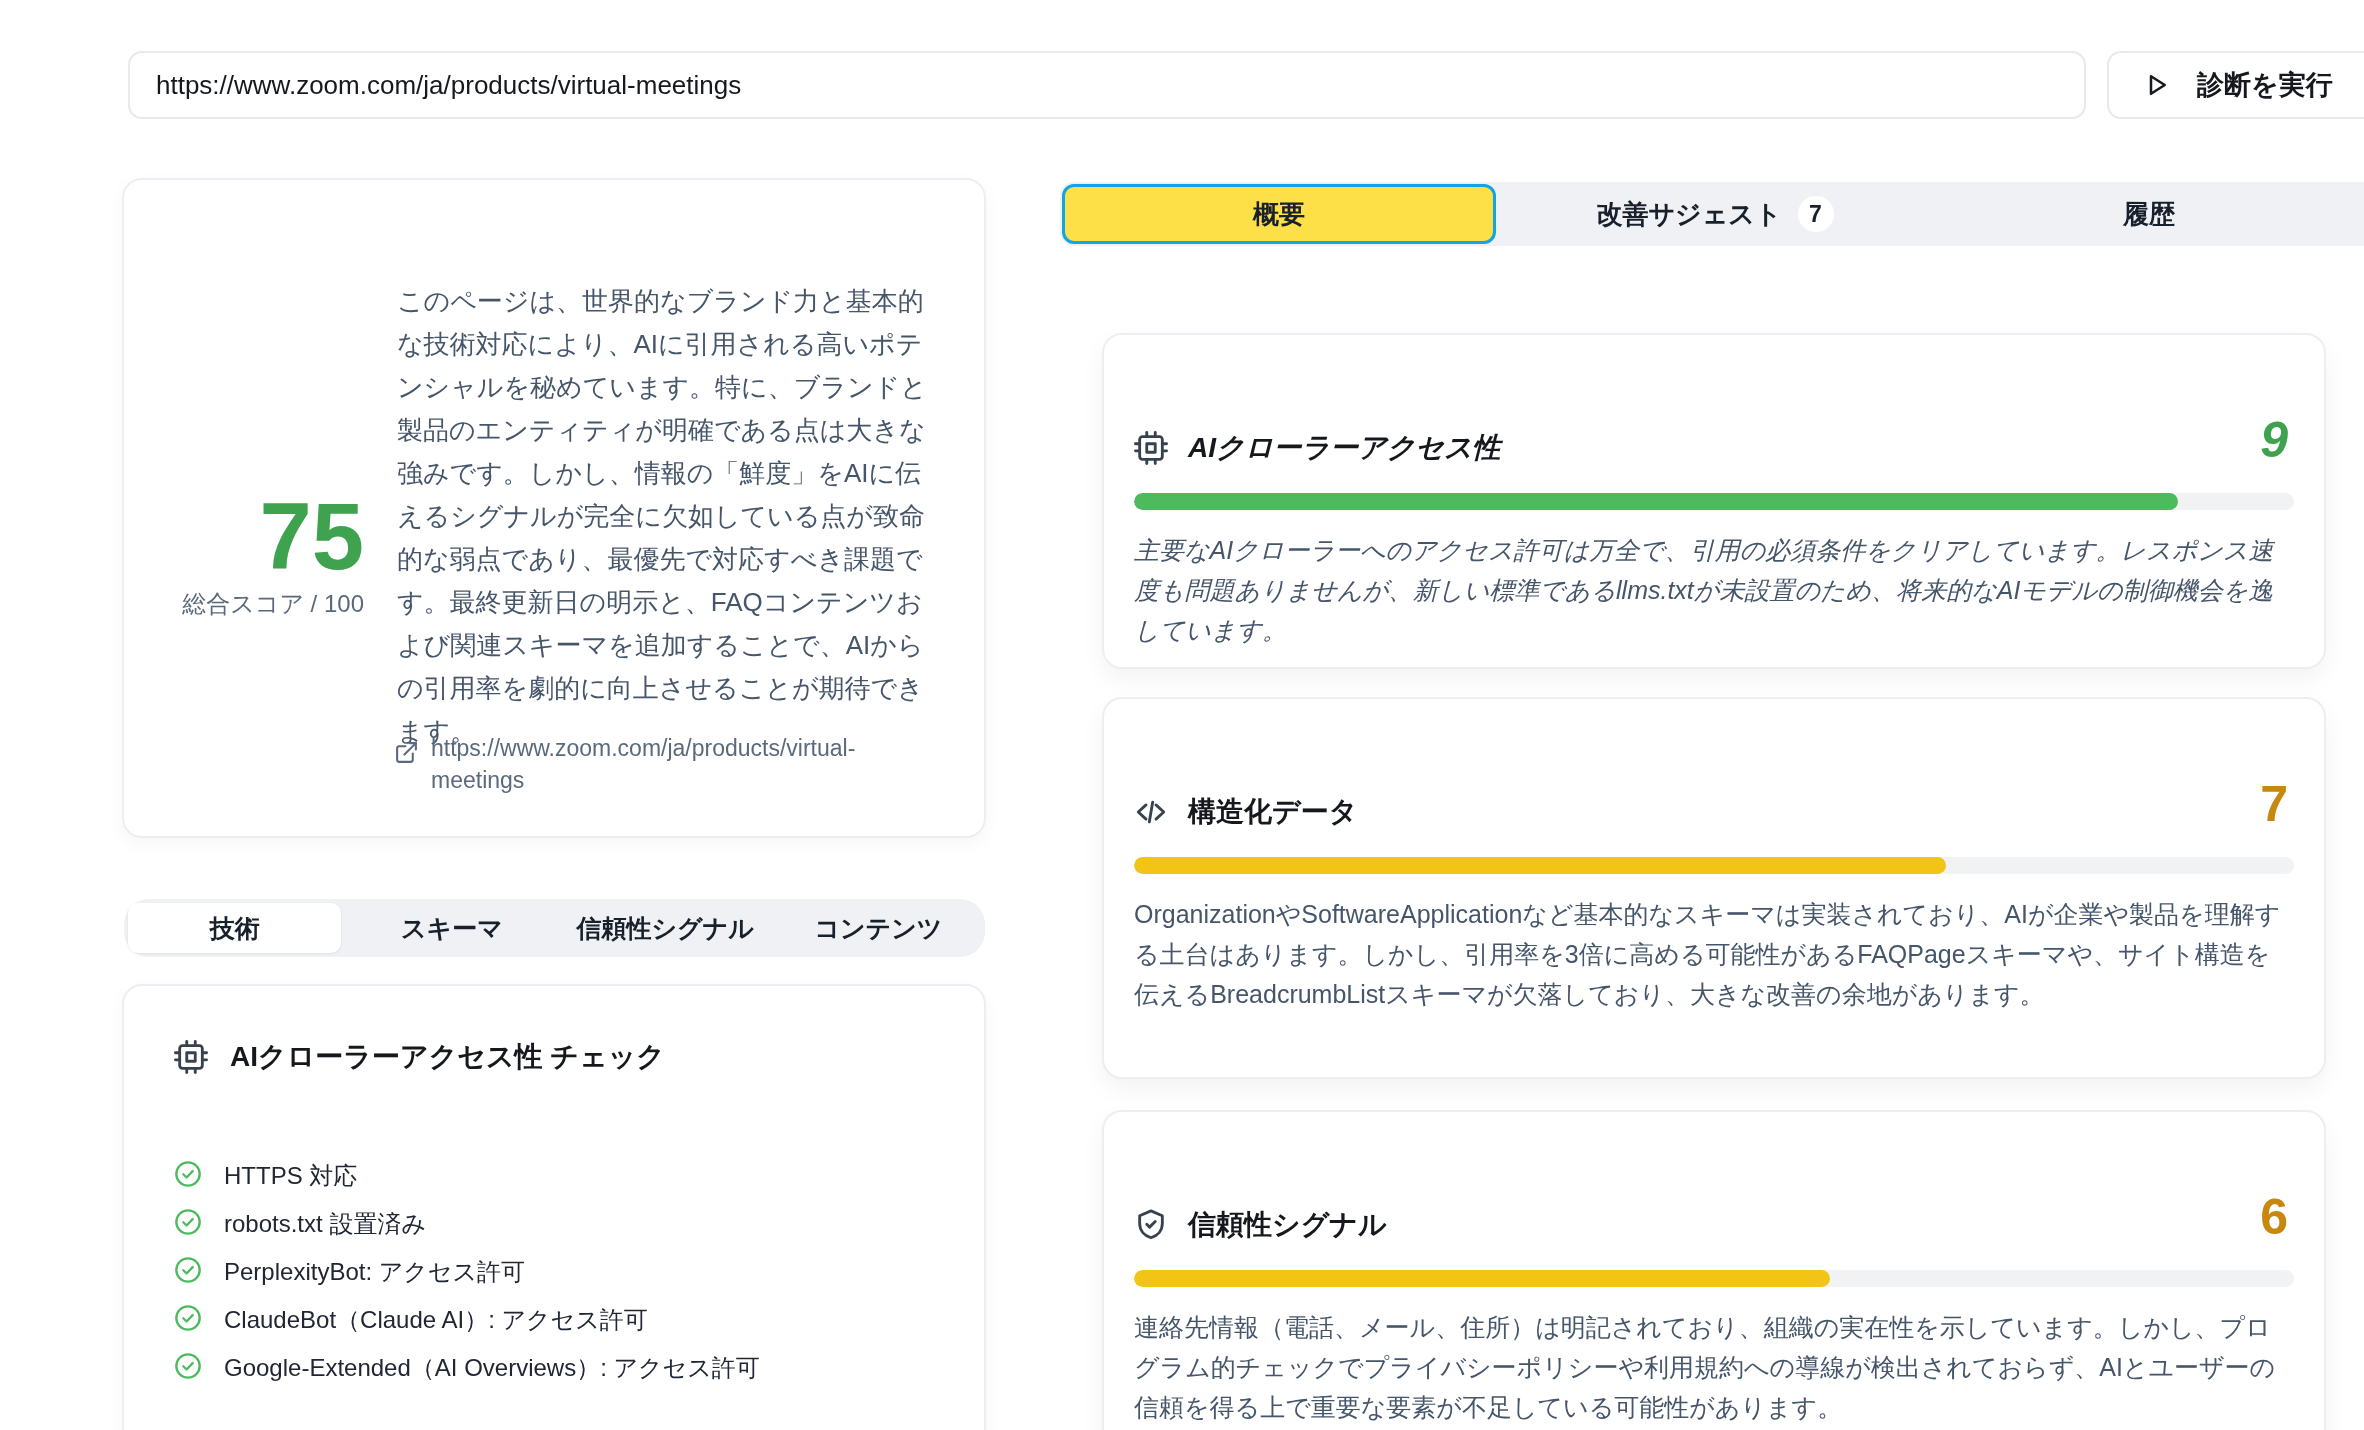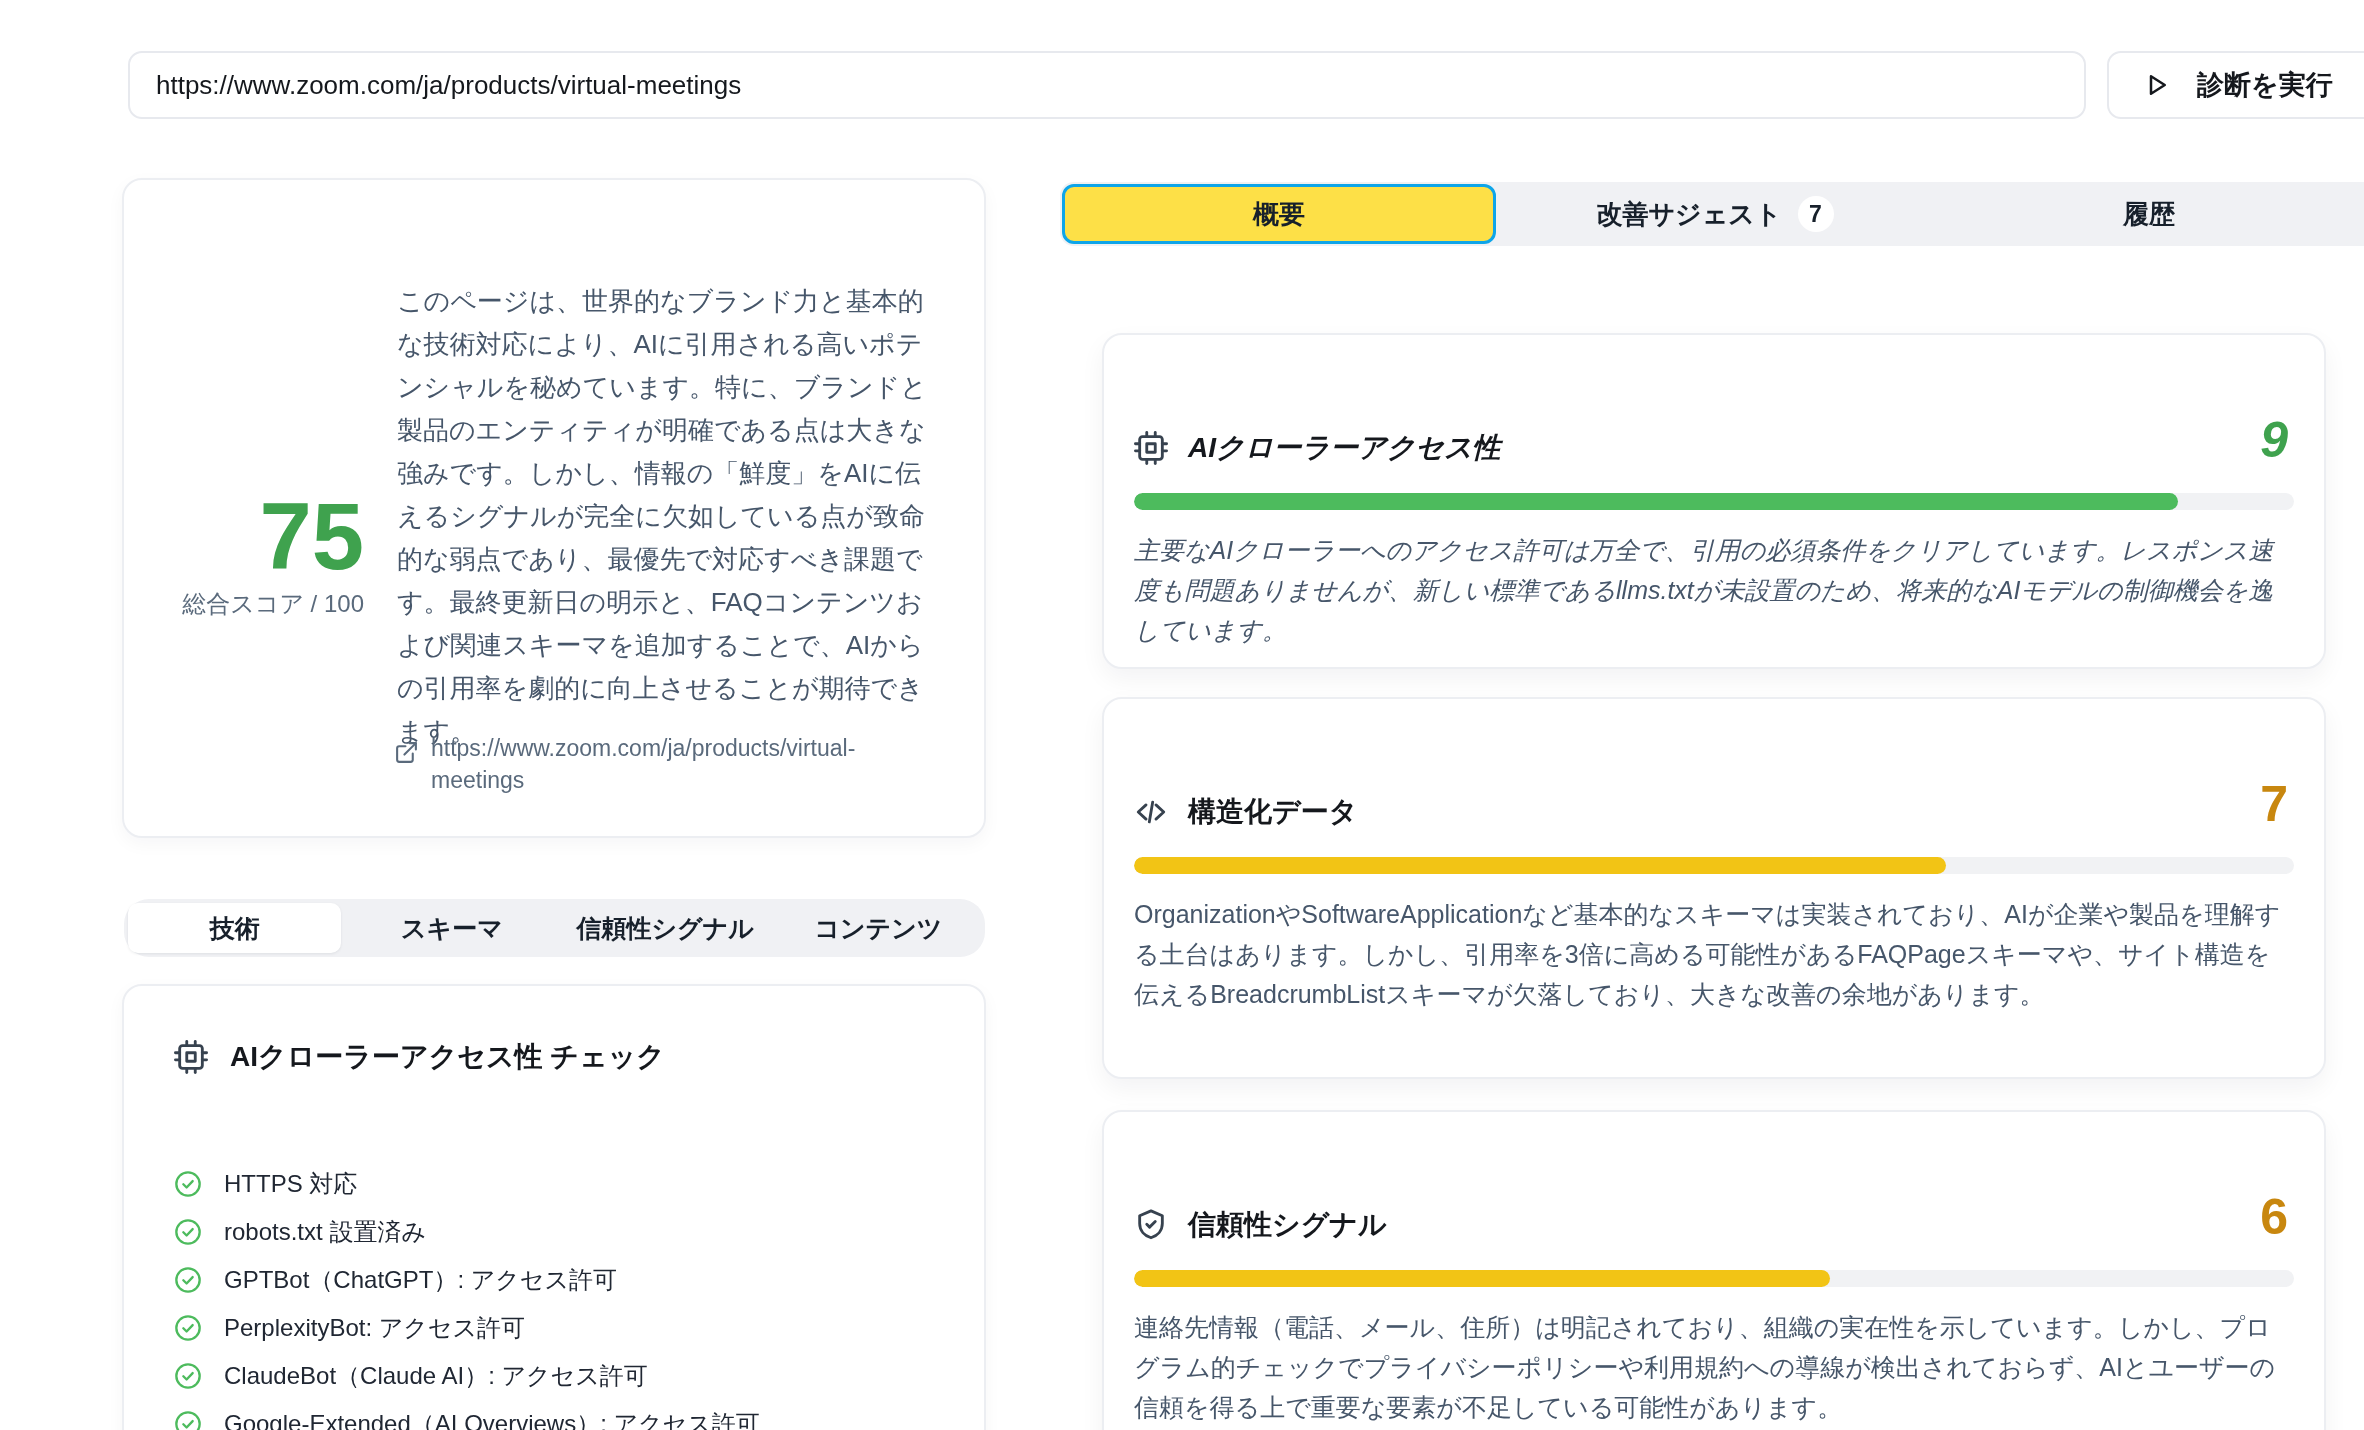--- a/index.html
+++ b/index.html
@@ -54,21 +54,21 @@
   .seg-tab.active { background:#fff; border-radius:10px; margin:4px; box-shadow:0 1px 3px rgba(15,23,42,.08); }
   
   .check-card {
     position:absolute; left:122px; top:984px; width:864px; height:620px;
     background:#fff; border:2px solid #eceef2; border-radius:20px;
     box-shadow:0 6px 18px rgba(15,23,42,.04);
   }
   .check-header { display:flex; align-items:center; gap:22px; padding:52px 0 0 50px; }
   .check-title { font-size:28px; font-weight:700; color:#15181d; }
   .check-list { margin:84px 0 0 50px; list-style:none; }
-  .check-item { display:flex; align-items:center; gap:22px; height:48px; font-size:24px; color:#202733; }
+  .check-item { display:flex; align-items:flex-start; gap:22px; height:48px; font-size:24px; color:#202733; }
   
   .result-tabs {
     position:absolute; left:1060px; top:182px; width:1400px; height:64px;
     background:#f0f1f4; border-radius:14px; display:flex; align-items:stretch;
   }
   .result-tab {
     width:434px; display:flex; align-items:center; justify-content:center; gap:16px;
     font-size:26px; font-weight:700; color:#17202b; cursor:pointer;
   }
   .result-tab.active { background:#fde047; border:3px solid #0ea5e9; border-radius:12px; margin:2px; }
@@ -170,29 +170,20 @@
         </span>
       <span>robots.txt 設置済み</span>
     </li>
     <li class="check-item">
       <span class="icon">
           <svg width="28" height="28" viewBox="0 0 24 24" fill="none" stroke="#4dbb5d" stroke-width="2" stroke-linecap="round" stroke-linejoin="round">
             <circle cx="12" cy="12" r="10"></circle>
             <polyline points="8 12.2 10.8 15 16 9.5"></polyline>
           </svg>
         </span>
-      <span>GPTBot（ChatGPT）: アクセス許可</span>
-    </li>
-    <li class="check-item">
-      <span class="icon">
-          <svg width="28" height="28" viewBox="0 0 24 24" fill="none" stroke="#4dbb5d" stroke-width="2" stroke-linecap="round" stroke-linejoin="round">
-            <circle cx="12" cy="12" r="10"></circle>
-            <polyline points="8 12.2 10.8 15 16 9.5"></polyline>
-          </svg>
-        </span>
       <span>PerplexityBot: アクセス許可</span>
     </li>
     <li class="check-item">
       <span class="icon">
           <svg width="28" height="28" viewBox="0 0 24 24" fill="none" stroke="#4dbb5d" stroke-width="2" stroke-linecap="round" stroke-linejoin="round">
             <circle cx="12" cy="12" r="10"></circle>
             <polyline points="8 12.2 10.8 15 16 9.5"></polyline>
           </svg>
         </span>
       <span>ClaudeBot（Claude AI）: アクセス許可</span>

